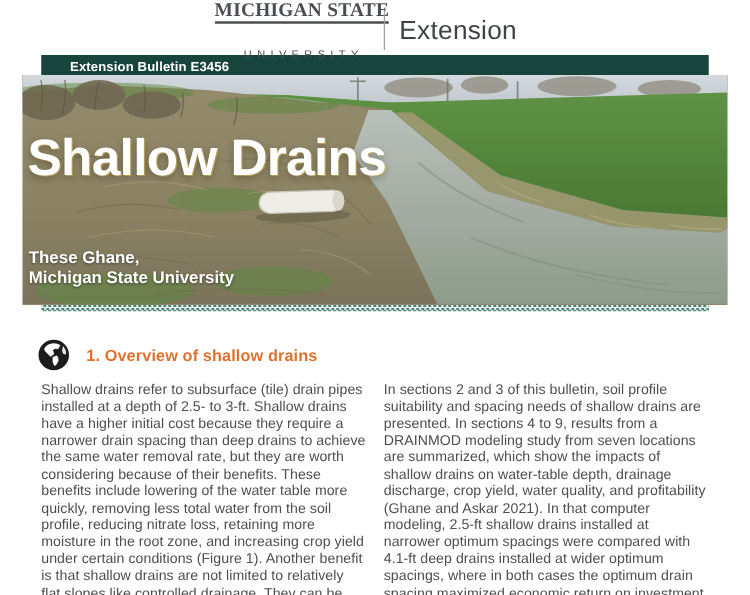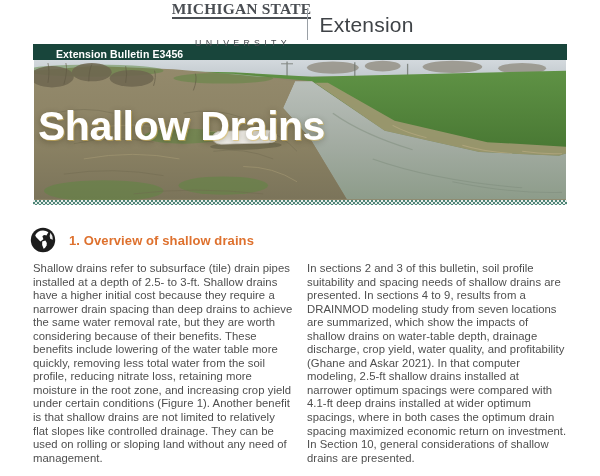--- a/index.html
+++ b/index.html
@@ -30,21 +30,21 @@
 
   
   .banner{
     margin:0 33px;height:16px;background:#18453B;color:#ffffff;
     display:flex;align-items:flex-end;justify-content:space-between;
     padding:0 23px;box-sizing:border-box;
     font-size:10.5px;font-weight:bold;letter-spacing:.1px;
   }
 
   
-  .hero{position:relative;margin:0 34px;height:140px;overflow:hidden;background:#8f8569;}
+  .hero{position:relative;margin:0 18px;height:184px;overflow:hidden;background:#8f8569;}
   .hero svg.photo{position:absolute;left:0;top:0;width:100%;height:100%;display:block;}
   .hero-title{
     position:absolute;left:4px;top:46px;margin:0;
     color:#ffffff;font-size:41px;font-weight:bold;line-height:1;letter-spacing:-.5px;
     text-shadow:1px 1px 0 rgba(233,195,90,.5), 0 2px 6px rgba(40,35,10,.35);
     white-space:nowrap;
   }
   .hero-author{
     position:absolute;left:5px;top:138px;
     color:#ffffff;font-size:13.5px;font-weight:bold;line-height:1.18;

